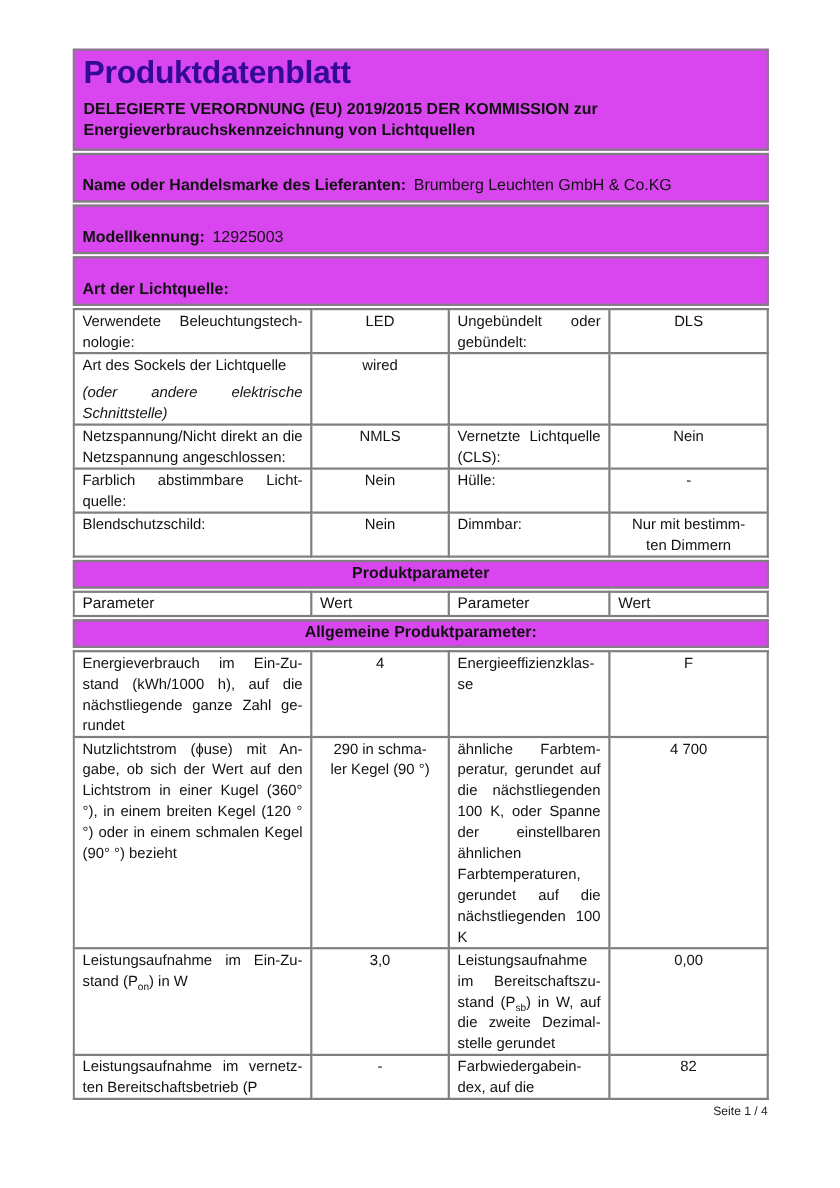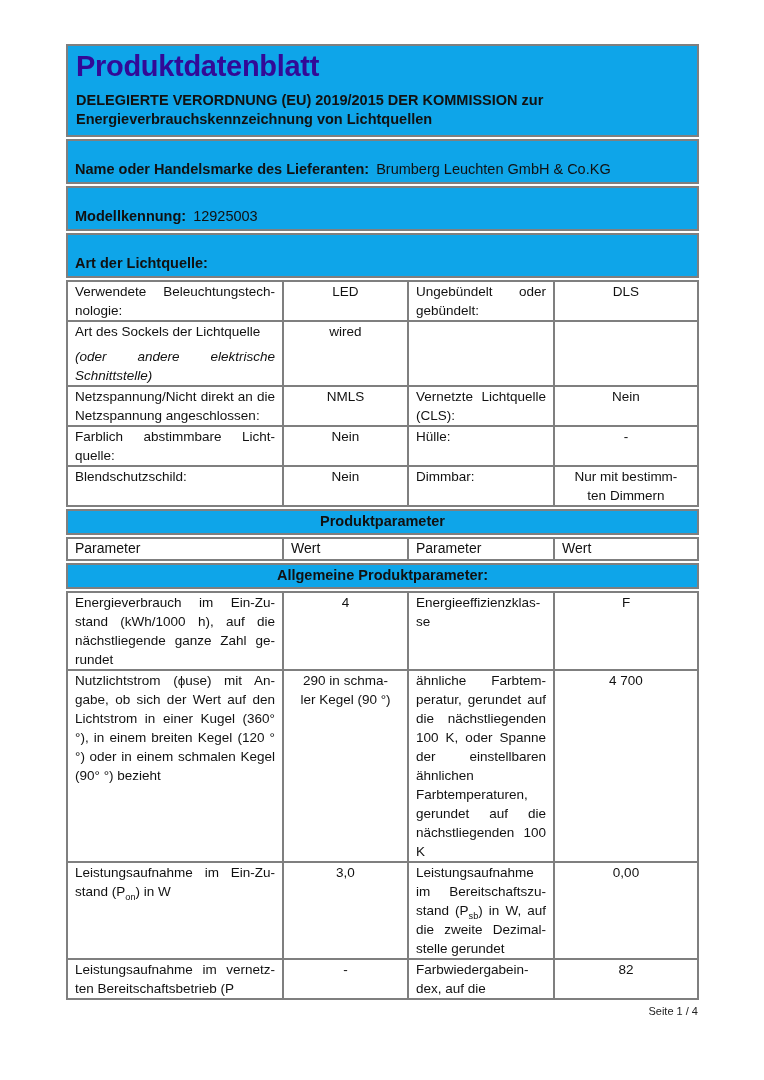--- a/index.html
+++ b/index.html
@@ -6,21 +6,21 @@
   body{
     width:764px;height:1080px;background:#ffffff;position:relative;
     font-family:"Liberation Sans",sans-serif;color:#111;overflow:hidden;
   }
   .sheet{
     position:absolute;left:66px;top:44px;width:633px;height:959px;
     overflow:hidden;
   }
   .box{
     border:2px solid #7f7f7f;margin-bottom:2px;box-sizing:border-box;
-    background:#0ea5e9;
+    background:#d946ef;
   }
   .box-title{padding:4px 8px 7px 8px;}
   h1{
     margin:0 0 8px 0;font-size:29px;line-height:1.15;font-weight:bold;
     color:#320a97;letter-spacing:-0.3px;
   }
   .subtitle{font-size:14.5px;line-height:18.5px;color:#111;max-width:560px;font-weight:bold;}
   .label-row{padding:19px 7px 3px 7px;font-size:14.5px;line-height:19px;}
   .label{font-weight:bold;margin-right:7px;}
   table.grid{

